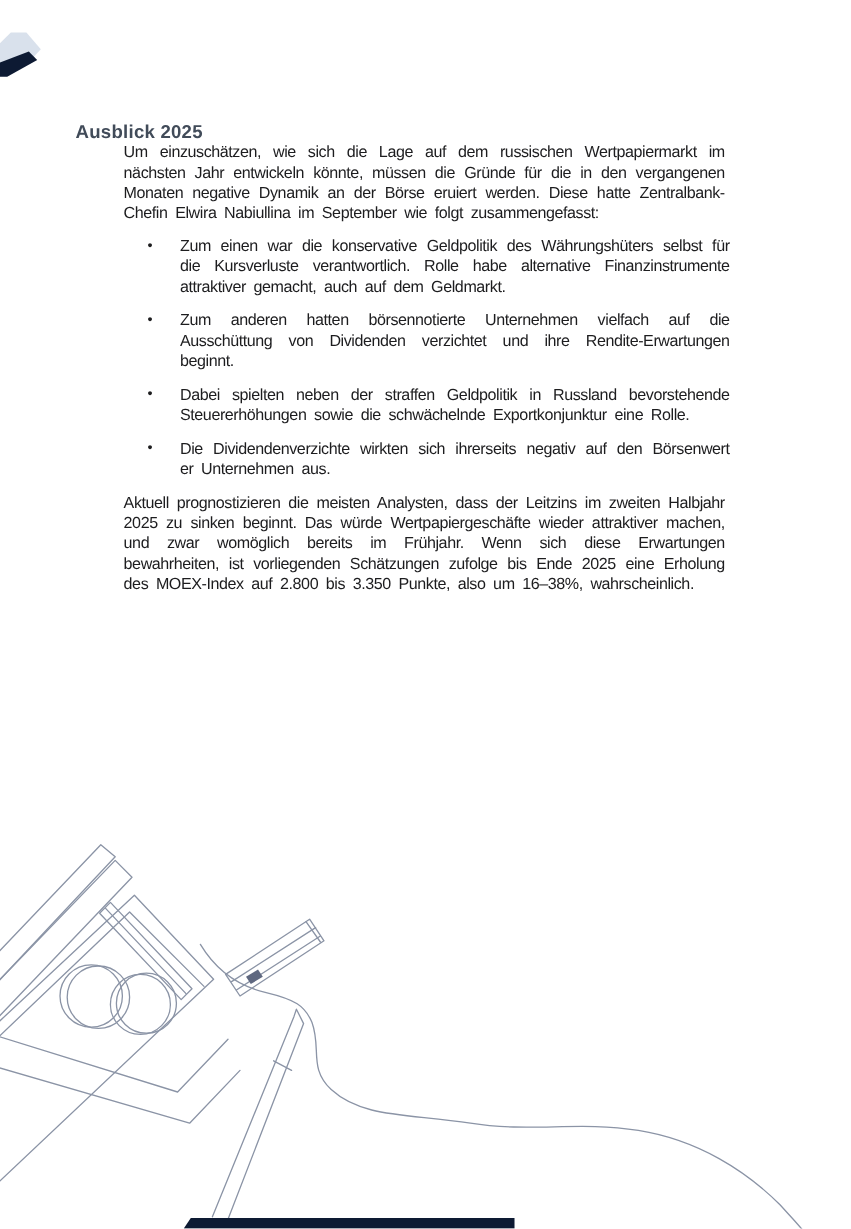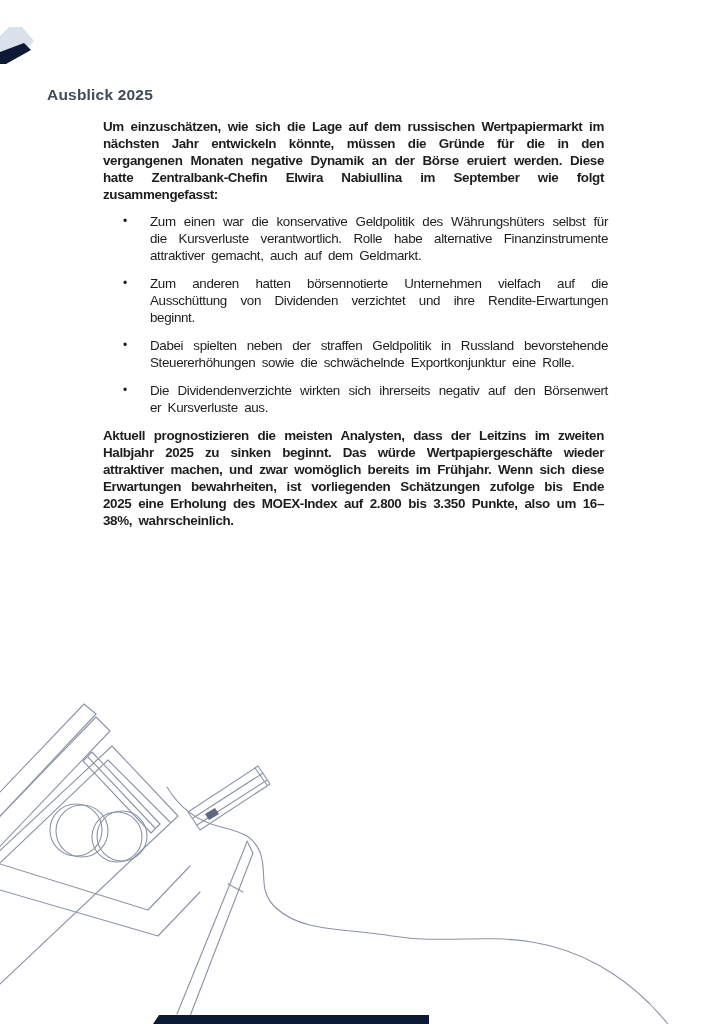--- a/index.html
+++ b/index.html
@@ -8,32 +8,32 @@
     background:#ffffff;
     font-family:"Liberation Sans","DejaVu Sans",sans-serif;
   }
   .page{position:absolute;inset:0;}
 
   
   .corner-tl{position:absolute;top:0;left:0;}
 
   
   .title{
-    position:absolute;left:47px;top:86px;margin:0;
+    position:absolute;left:47px;top:86px;margin:16px;
     font-size:15.5px;font-weight:bold;color:#414b59;
     letter-spacing:.2px;
   }
 
   
   .content{
     position:absolute;left:103px;top:118px;width:505px;
     color:#1d1d1f;font-size:13.4px;line-height:17px;
     text-align:justify;letter-spacing:-.35px;word-spacing:3px;
   }
-  .content p{margin:0 4px 10px 0;font-weight:bold;}
+  .content p{margin:0 4px 10px 0;}
   .bullets{list-style:none;margin:3px 0 8px 0;padding:0;}
   .bullets li{display:flex;margin:0 0 11px 0;}
   .bullet-marker{
     flex:0 0 47px;box-sizing:border-box;padding-left:20px;
     font-size:12px;letter-spacing:0;word-spacing:0;
   }
   .li-text{flex:1;text-align:justify;}
   .closing{margin-top:1px;}
 
   
@@ -69,21 +69,21 @@
       <li>
         <span class="bullet-marker">•</span>
         <span class="li-text">Zum anderen hatten börsennotierte Unternehmen vielfach auf die Ausschüttung von Dividenden verzichtet und ihre Rendite-Erwartungen beginnt.</span>
       </li>
       <li>
         <span class="bullet-marker">•</span>
         <span class="li-text">Dabei spielten neben der straffen Geldpolitik in Russland bevorstehende Steuererhöhungen sowie die schwächelnde Exportkonjunktur eine Rolle.</span>
       </li>
       <li>
         <span class="bullet-marker">•</span>
-        <span class="li-text">Die Dividendenverzichte wirkten sich ihrerseits negativ auf den Börsenwert er Kursverluste aus.</span>
+        <span class="li-text">Die Dividendenverzichte wirkten sich ihrerseits negativ auf den Börsenwert er Unternehmen aus.</span>
       </li>
     </ul>
 
     <p class="closing">Aktuell prognostizieren die meisten Analysten, dass der Leitzins im zweiten Halbjahr 2025 zu sinken beginnt. Das würde Wertpapiergeschäfte wieder attraktiver machen, und zwar womöglich bereits im Frühjahr. Wenn sich diese Erwartungen bewahrheiten, ist vorliegenden Schätzungen zufolge bis Ende 2025 eine Erholung des MOEX-Index auf 2.800 bis 3.350 Punkte, also um 16–38%, wahrscheinlich.</p>
   </div>
 
   <svg class="sketch" width="709" height="340" viewBox="0 0 709 340">
     <g fill="none" stroke="#8b94a6" stroke-width="1.1" stroke-linejoin="round" stroke-linecap="round">
 
       <g>

